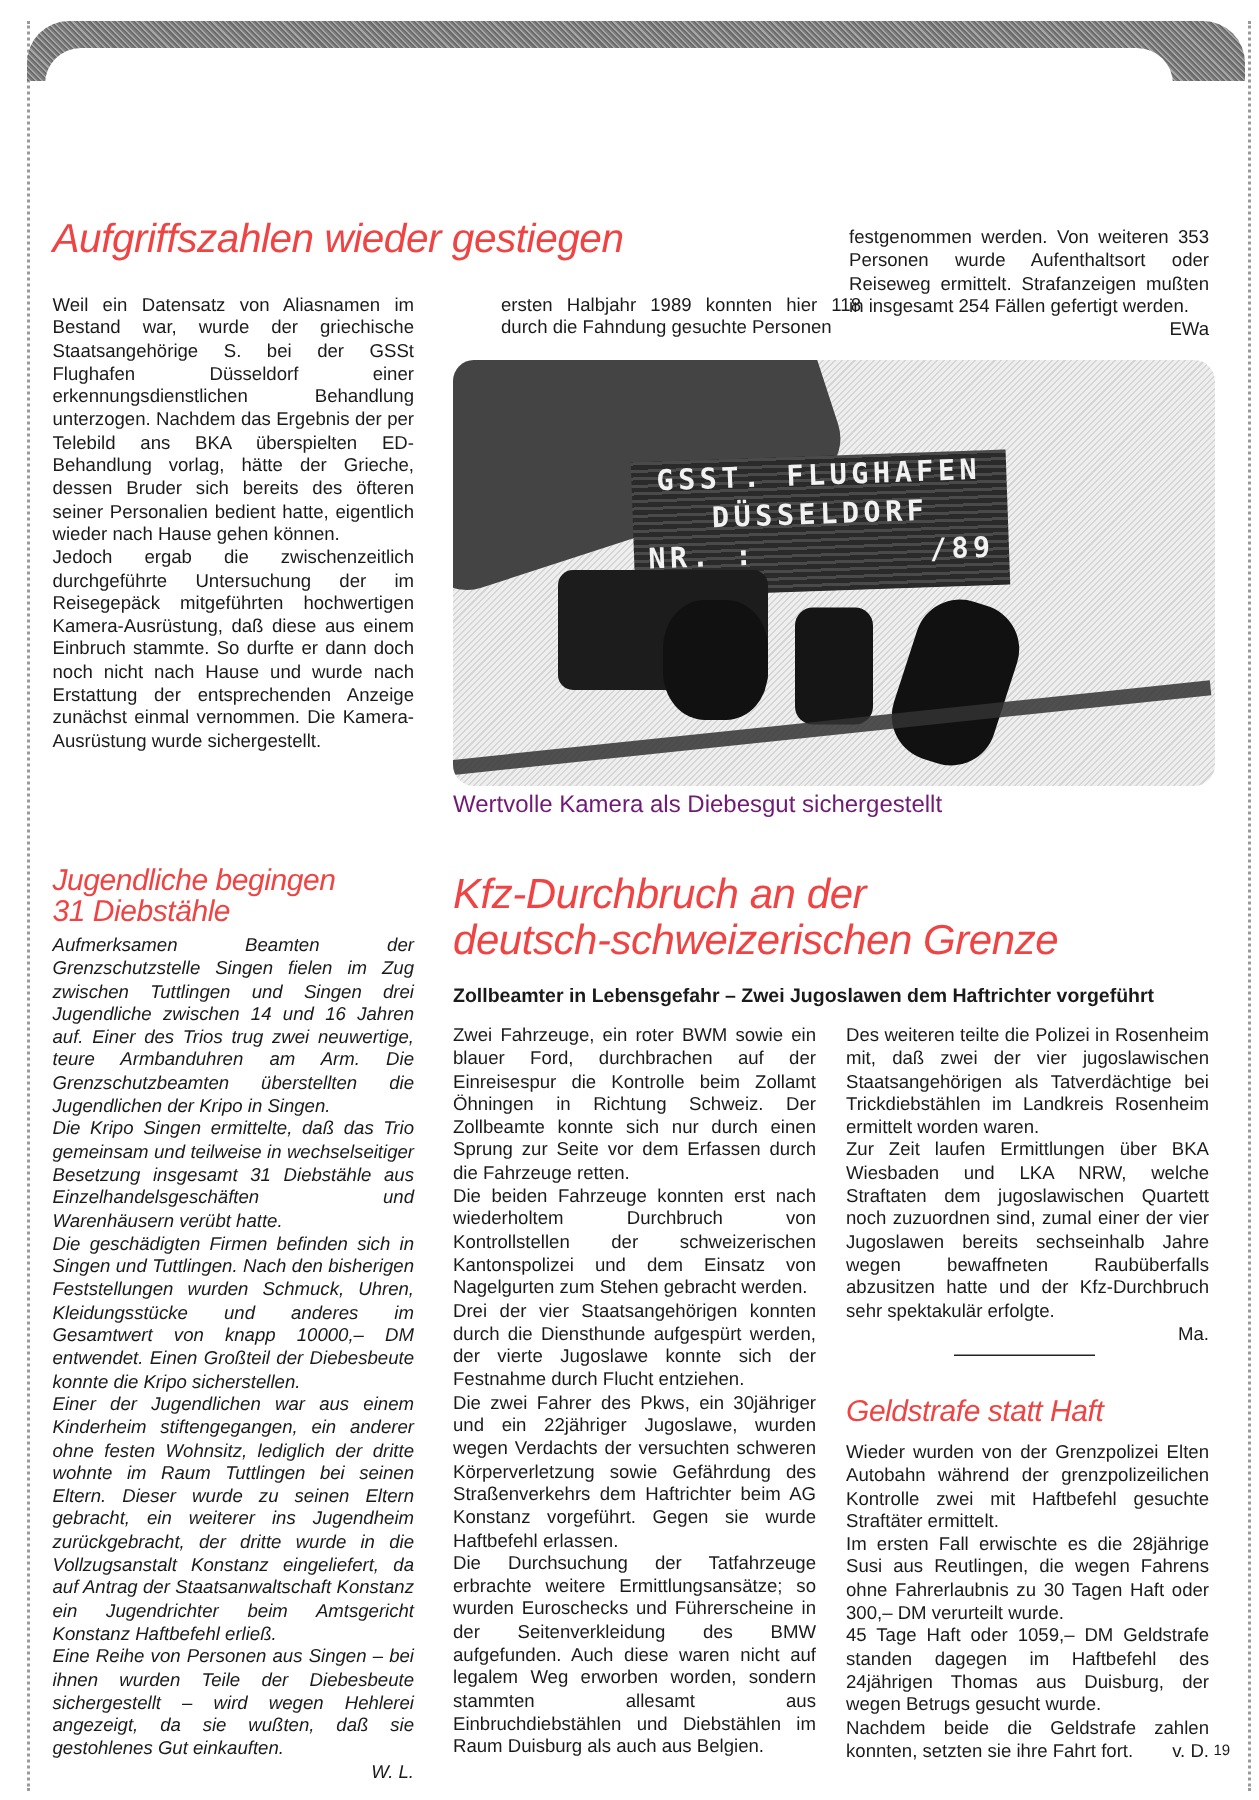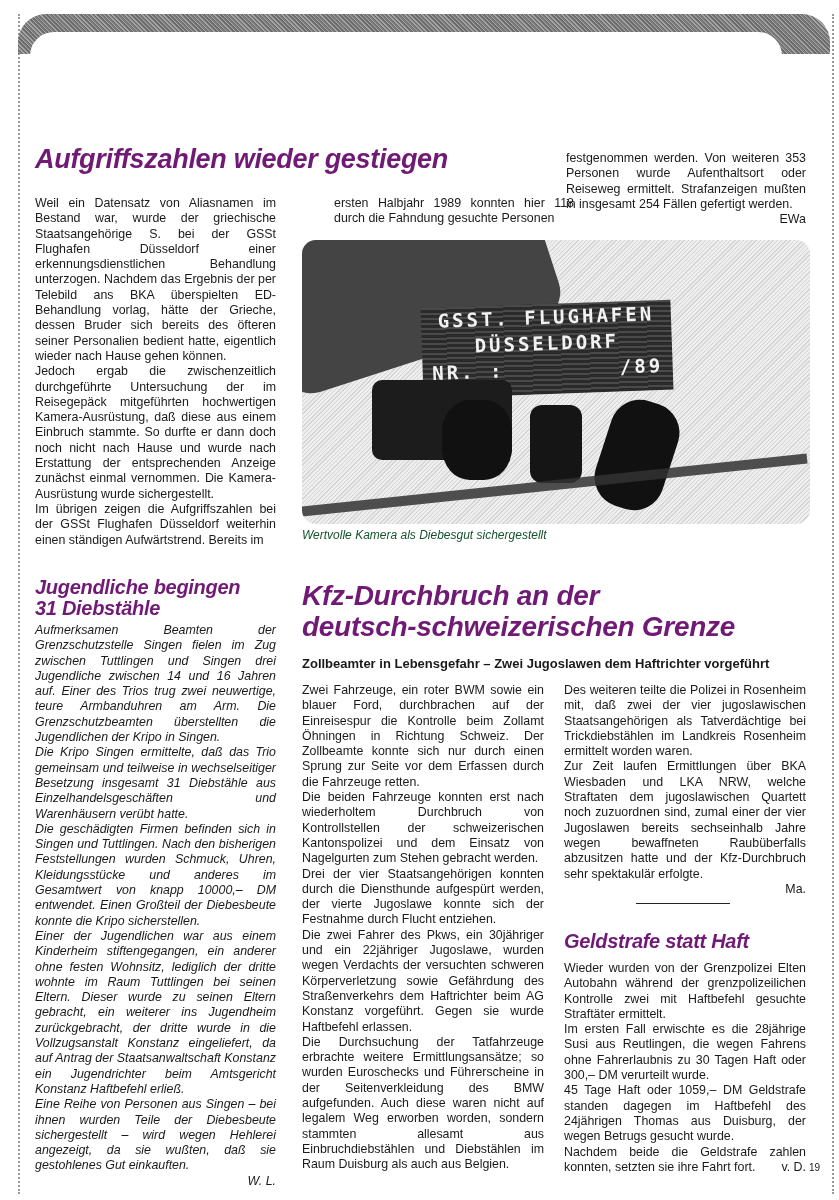--- a/index.html
+++ b/index.html
@@ -5,21 +5,21 @@
   html, body { margin:0; padding:0; background:#fff; }
   body { width:839px; height:1200px; position:relative; overflow:hidden;
          font-family:"Liberation Sans", sans-serif; color:#1a1a1a; }
   .page-frame { position:absolute; left:18px; top:14px; width:812px; height:1180px;
          border-left:2px dotted #9a9a9a; border-right:2px dotted #9a9a9a; }
   .top-band { position:absolute; left:18px; top:14px; width:812px; height:40px;
          background:repeating-linear-gradient(45deg,#6a6a6a 0 1px,#a5a5a5 1px 2px,#7d7d7d 2px 3px);
          border-radius:28px 28px 0 0; }
   .top-band-inner { position:absolute; left:30px; top:32px; width:752px; height:30px;
          background:#fff; border-radius:24px 24px 0 0; }
-  .headline { position:absolute; font-weight:bold; font-style:italic; color:#701a75;
+  .headline { position:absolute; font-weight:normal; font-style:italic; color:#ef4444;
          letter-spacing:-0.3px; margin:0; }
   .col { position:absolute; font-size:12.4px; line-height:15.3px; text-align:justify; }
   .col p { margin:0; }
   .sig { text-align:right; }
   .photo { position:absolute; left:302px; top:240px; width:508px; height:284px;
          border-radius:14px; overflow:hidden;
          background:repeating-linear-gradient(135deg,#d5d5d5 0 1px,#eeeeee 1px 3px); }
   .photo .dark-cloth { position:absolute; left:-40px; top:-30px; width:290px; height:150px;
          background:#444; transform:rotate(-18deg); border-radius:30px; }
   .photo .board { position:absolute; left:120px; top:64px; width:250px; height:90px;
@@ -30,38 +30,37 @@
   .photo .camera { position:absolute; left:70px; top:140px; width:140px; height:80px;
          background:#1c1c1c; border-radius:10px; }
   .photo .lens1 { position:absolute; left:140px; top:160px; width:70px; height:80px;
          background:#111; border-radius:40%; }
   .photo .lens2 { position:absolute; left:228px; top:165px; width:52px; height:78px;
          background:#151515; border-radius:12px; }
   .photo .lens3 { position:absolute; left:300px; top:160px; width:70px; height:110px;
          background:#111; border-radius:30px; transform:rotate(18deg); }
   .photo .strap { position:absolute; left:0; top:240px; width:508px; height:30px;
          border-top:10px solid #333; transform:rotate(-6deg); opacity:.85; }
-  .caption { position:absolute; left:302px; top:528px; font-size:12px; font-style:italic; color:#14532d; }
+  .caption { position:absolute; left:302px; top:528px; font-size:16px; color:#701a75; }
   .subhead { position:absolute; left:302px; top:656px; font-size:13px; font-weight:bold; }
   .divider { position:absolute; left:636px; top:903px; width:94px; height:0; border-top:1.5px solid #222; }
   .page-num { position:absolute; left:809px; top:1162px; font-size:10px; }
 </style>
 </head>
 <body>
 
 <div class="page-frame"></div>
 <div class="top-band"></div>
 <div class="top-band-inner"></div>
 
 <h1 class="headline" style="left:35px;top:144px;font-size:27px;">Aufgriffszahlen wieder gestiegen</h1>
 
 <div class="col" style="left:35px;top:196px;width:241px;">
   <p>Weil ein Datensatz von Aliasnamen im Bestand war, wurde der griechische Staatsangehörige S. bei der GSSt Flughafen Düsseldorf einer erkennungsdienstlichen Behandlung unterzogen. Nachdem das Ergebnis der per Telebild ans BKA überspielten ED-Behandlung vorlag, hätte der Grieche, dessen Bruder sich bereits des öfteren seiner Personalien bedient hatte, eigentlich wieder nach Hause gehen können.</p>
   <p>Jedoch ergab die zwischenzeitlich durchgeführte Untersuchung der im Reisegepäck mitgeführten hochwertigen Kamera-Ausrüstung, daß diese aus einem Einbruch stammte. So durfte er dann doch noch nicht nach Hause und wurde nach Erstattung der entsprechenden Anzeige zunächst einmal vernommen. Die Kamera-Ausrüstung wurde sichergestellt.</p>
-  <p>Im übrigen zeigen die Aufgriffszahlen bei der GSSt Flughafen Düsseldorf weiterhin einen ständigen Aufwärtstrend. Bereits im</p>
 </div>
 
 <div class="col" style="left:302px;top:196px;width:240px;margin-left:32px;">
   <p>ersten Halbjahr 1989 konnten hier 118 durch die Fahndung gesuchte Personen</p>
 </div>
 
 <div class="col" style="left:566px;top:151px;width:240px;">
   <p>festgenommen werden. Von weiteren 353 Personen wurde Aufenthaltsort oder Reiseweg ermittelt. Strafanzeigen mußten in insgesamt 254 Fällen gefertigt werden.</p>
   <p class="sig">EWa</p>
 </div>

